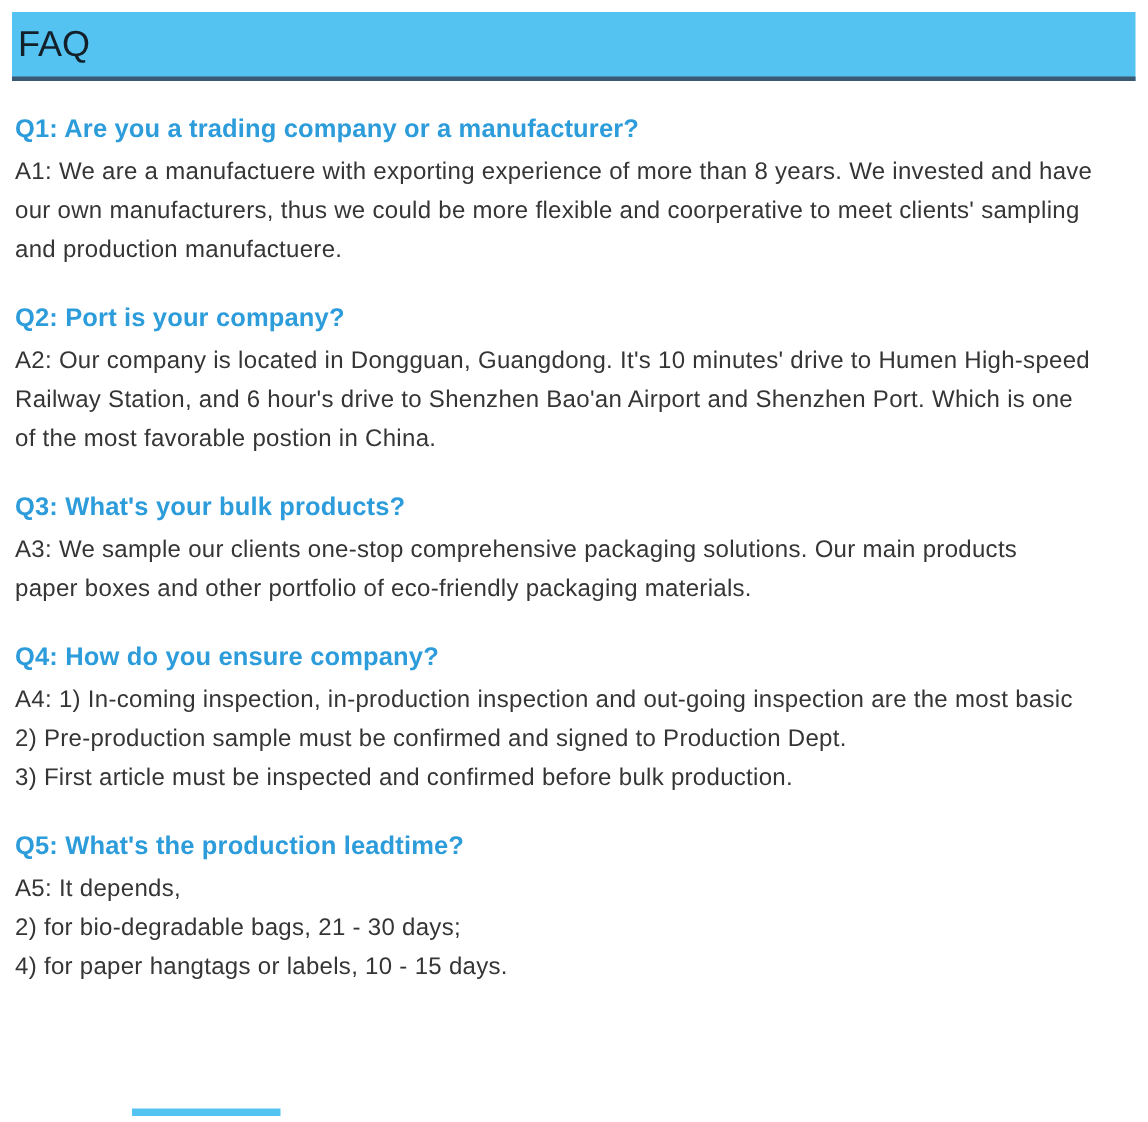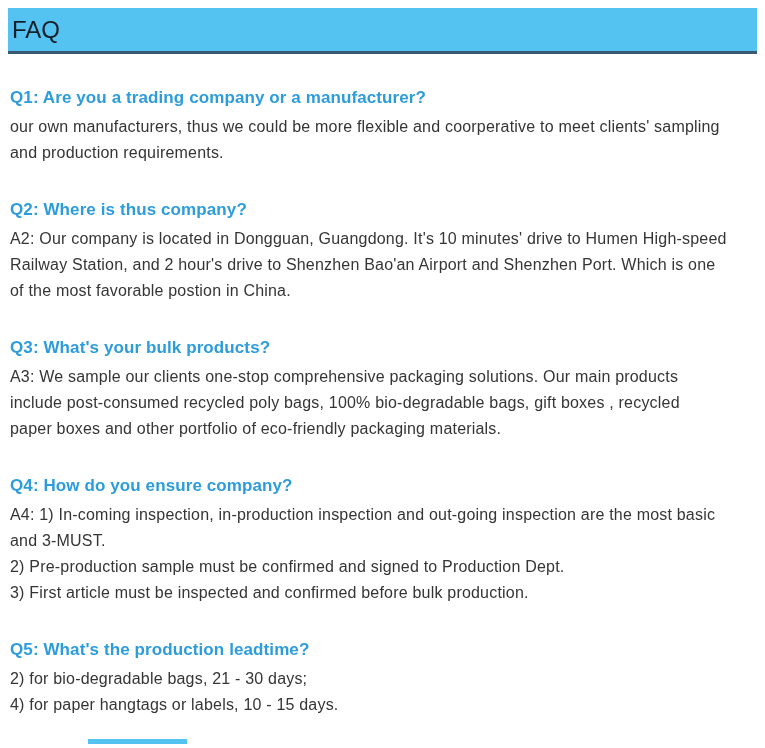--- a/index.html
+++ b/index.html
@@ -24,21 +24,21 @@
   .faq-header .title {
     font-size: 24px;
     line-height: 25px;
     color: #131F29;
     font-weight: 400;
   }
   .content {
     padding: 0 10px;
   }
   .faq-section {
-    margin-top: 32px;
+    margin-top: 20px;
   }
   .question {
     color: #2D9CDB;
     font-size: 17px;
     font-weight: bold;
     line-height: 24px;
     margin: 0 0 4px 0;
     letter-spacing: 0.1px;
   }
   .answer-line {
@@ -63,48 +63,48 @@
 <div class="page">
 
   <div class="faq-header">
     <div class="title">FAQ</div>
   </div>
 
   <div class="content">
 
     <div class="faq-section">
       <div class="question">Q1: Are you a trading company or a manufacturer?</div>
+      <div class="answer-line">A1: We are a manufactuere with exporting experience of more than 8 years. We invested and have</div>
       <div class="answer-line">our own manufacturers, thus we could be more flexible and coorperative to meet clients' sampling</div>
-      <div class="answer-line">and production requirements.</div>
+      <div class="answer-line">and production manufactuere.</div>
     </div>
 
     <div class="faq-section">
-      <div class="question">Q2: Where is thus company?</div>
+      <div class="question">Q2: Port is your company?</div>
       <div class="answer-line">A2: Our company is located in Dongguan, Guangdong. It's 10 minutes' drive to Humen High-speed</div>
-      <div class="answer-line">Railway Station, and 2 hour's drive to Shenzhen Bao'an Airport and Shenzhen Port. Which is one</div>
+      <div class="answer-line">Railway Station, and 6 hour's drive to Shenzhen Bao'an Airport and Shenzhen Port. Which is one</div>
       <div class="answer-line">of the most favorable postion in China.</div>
     </div>
 
     <div class="faq-section">
       <div class="question">Q3: What's your bulk products?</div>
       <div class="answer-line">A3: We sample our clients one-stop comprehensive packaging solutions. Our main products</div>
-      <div class="answer-line">include post-consumed recycled poly bags, 100% bio-degradable bags, gift boxes , recycled</div>
       <div class="answer-line">paper boxes and other portfolio of eco-friendly packaging materials.</div>
     </div>
 
     <div class="faq-section">
       <div class="question">Q4: How do you ensure company?</div>
       <div class="answer-line">A4: 1) In-coming inspection, in-production inspection and out-going inspection are the most basic</div>
-      <div class="answer-line">and 3-MUST.</div>
       <div class="answer-line">2) Pre-production sample must be confirmed and signed to Production Dept.</div>
       <div class="answer-line">3) First article must be inspected and confirmed before bulk production.</div>
     </div>
 
     <div class="faq-section">
       <div class="question">Q5: What's the production leadtime?</div>
+      <div class="answer-line">A5: It depends,</div>
       <div class="answer-line">2) for bio-degradable bags, 21 - 30 days;</div>
       <div class="answer-line">4) for paper hangtags or labels, 10 - 15 days.</div>
     </div>
 
   </div>
 
   <div class="bottom-bar-fragment"></div>
 
 </div>
 

